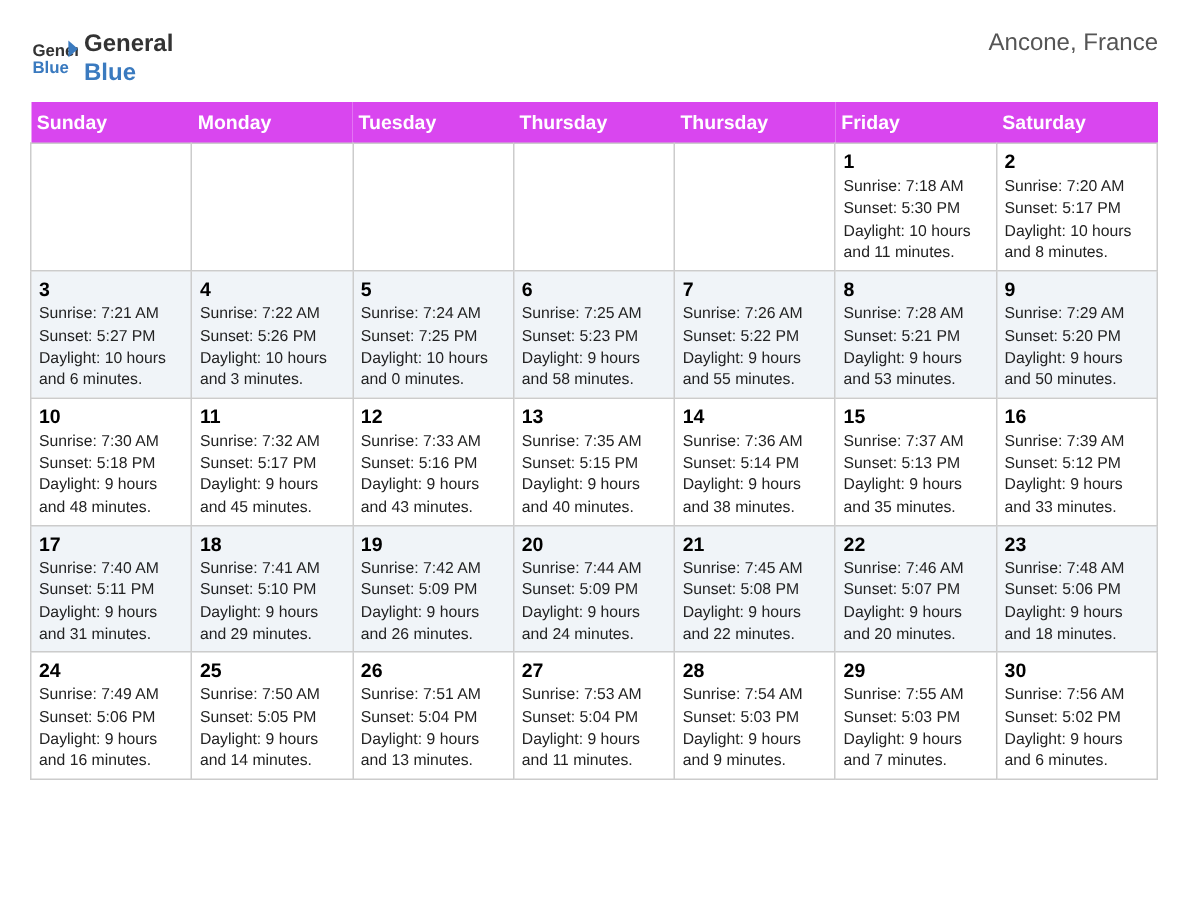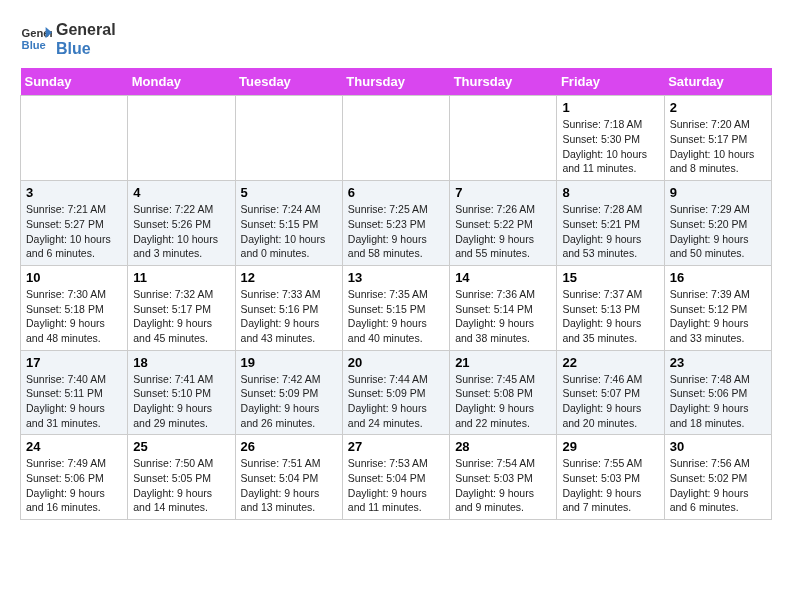--- a/index.html
+++ b/index.html
@@ -88,20 +88,21 @@
       <text x="2" y="18" font-size="14" font-weight="bold" fill="#333" font-family="Arial">General</text>
       <text x="2" y="32" font-size="14" font-weight="bold" fill="#3a7abf" font-family="Arial">Blue</text>
       <polygon points="32,5 40,12 32,19" fill="#3a7abf"></polygon>
     </svg>
     <div style="display:flex;flex-direction:column;line-height:1.2;">
       <span style="font-size:16px;font-weight:bold;color:#333;">General</span>
       <span style="font-size:16px;font-weight:bold;color:#3a7abf;">Blue</span>
     </div>
   </div>
   <div class="title-area">
+    <div class="location-title">Ancone, France</div>
   </div>
 </div>
 
 <table>
   <thead>
     <tr id="weekday-header">
     <th>Sunday</th>
         <th>Monday</th>
         <th>Tuesday</th>
         <th>Thursday</th>
@@ -139,21 +140,21 @@
         </td>
         <td>
           <span class="day-num">4</span>
           <div class="day-info" style="white-space: pre-line;">Sunrise: 7:22 AM
 Sunset: 5:26 PM
 Daylight: 10 hours and 3 minutes.</div>
         </td>
         <td>
           <span class="day-num">5</span>
           <div class="day-info" style="white-space: pre-line;">Sunrise: 7:24 AM
-Sunset: 5:15 PM
+Sunset: 7:25 PM
 Daylight: 10 hours and 0 minutes.</div>
         </td>
         <td>
           <span class="day-num">6</span>
           <div class="day-info" style="white-space: pre-line;">Sunrise: 7:25 AM
 Sunset: 5:23 PM
 Daylight: 9 hours and 58 minutes.</div>
         </td>
         <td>
           <span class="day-num">7</span>

